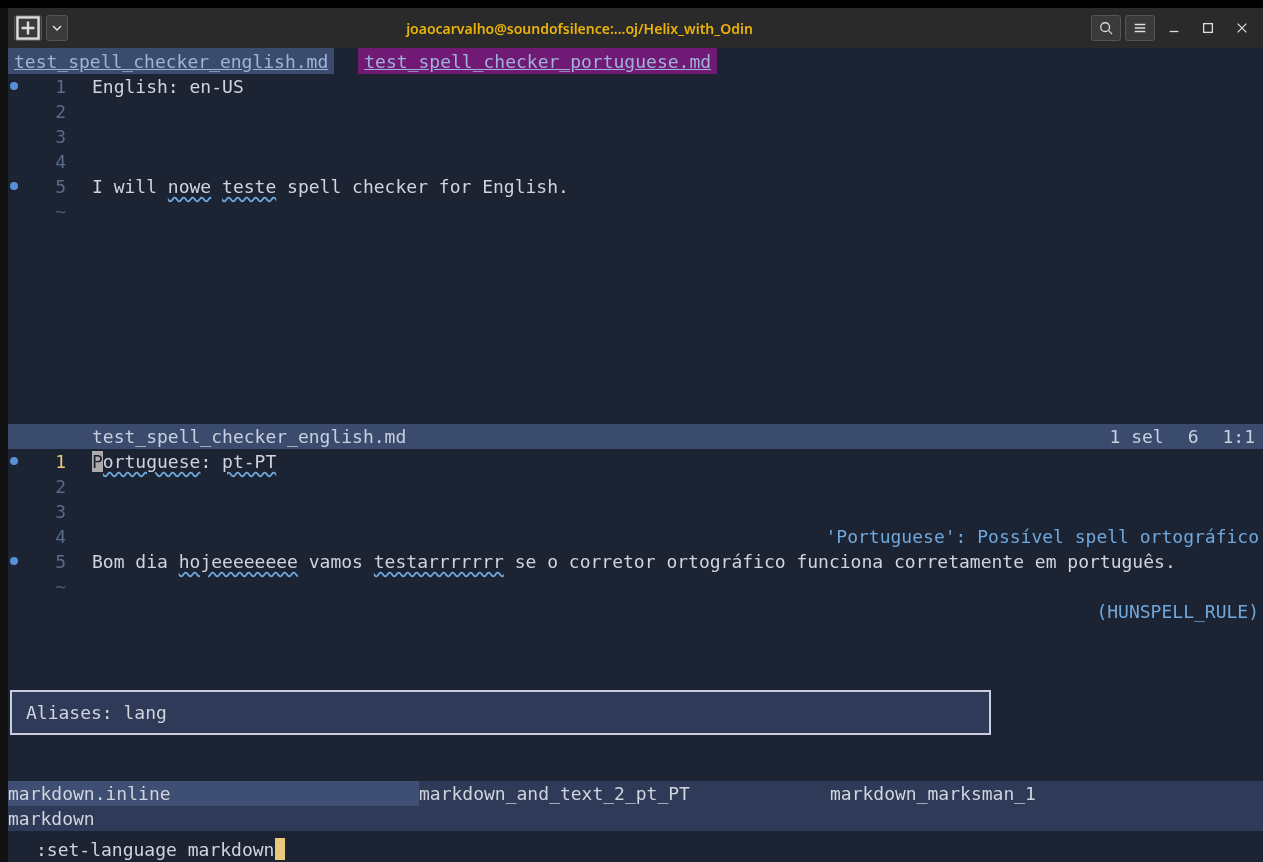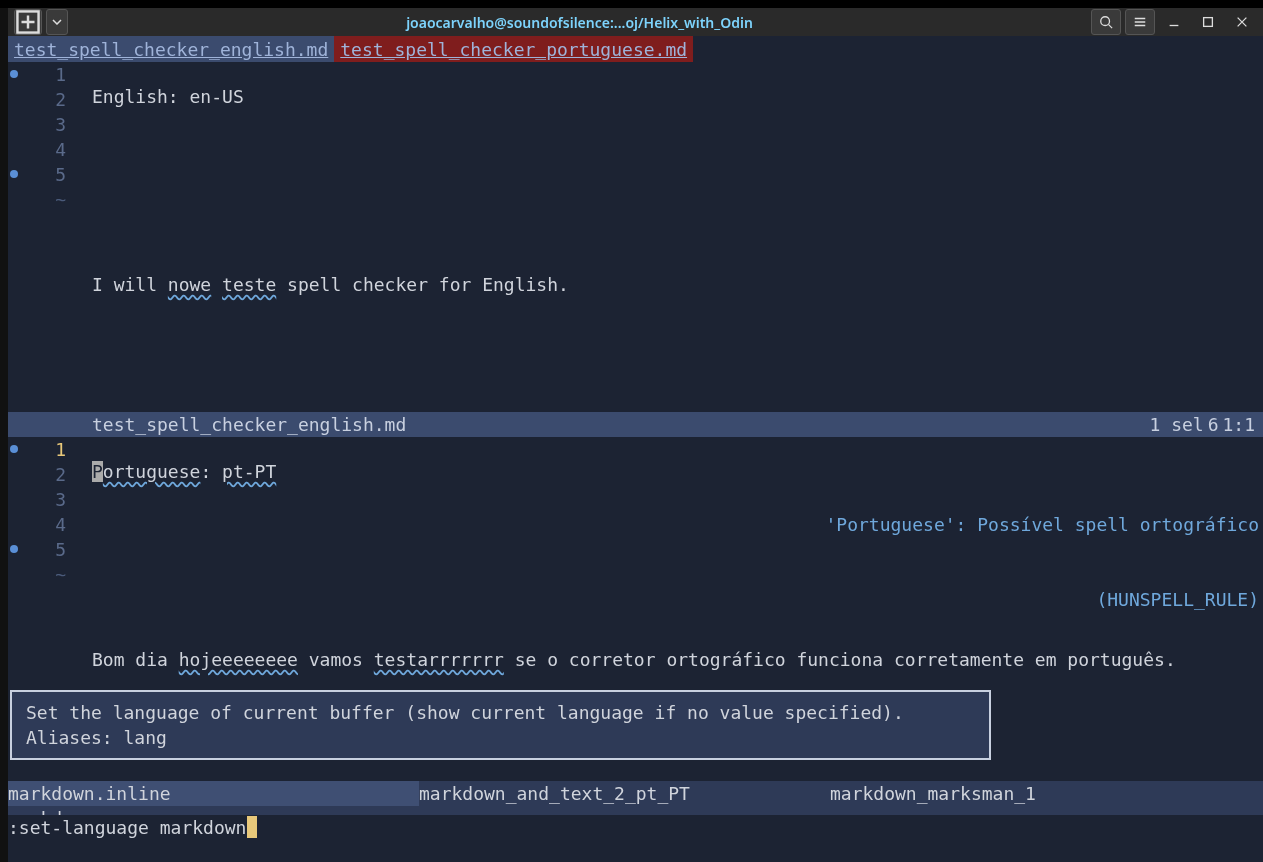--- a/index.html
+++ b/index.html
@@ -1,49 +1,49 @@
 <!DOCTYPE html>
 <html><head>
 <meta charset="utf-8">
 <style>
   * { margin: 0; padding: 0; box-sizing: border-box; }
   html, body { width: 1263px; height: 862px; overflow: hidden; background: #000; }
   body { font-family: "DejaVu Sans Mono", "Liberation Mono", monospace; font-size: 18px; color: #c5c8c6; }
 
   .window { position: absolute; left: 8px; top: 8px; right: 0; bottom: 0; background: #1c2333; display: flex; flex-direction: column; }
 
-  .titlebar { height: 28px; background: #2a2a2a; display: flex; align-items: center; padding: 0 6px; font-family: system-ui, sans-serif; font-size: 14px; color: #7dd3fc; }
+  .titlebar { height: 40px; background: #2a2a2a; display: flex; align-items: center; padding: 0 6px; font-family: system-ui, sans-serif; font-size: 14px; color: #eab308; }
   .tb-left { display: flex; gap: 4px; }
   .tb-btn { width: 28px; height: 26px; background: #3a3a3a; border: 1px solid #555; border-radius: 3px; display: flex; align-items: center; justify-content: center; color: #ddd; cursor: pointer; }
   .tb-btn.dropdown { width: 22px; }
   .tb-title { flex: 1; text-align: center; font-weight: 600; }
   .tb-right { display: flex; gap: 4px; align-items: center; }
   .tb-icon { width: 30px; height: 26px; display: flex; align-items: center; justify-content: center; border-radius: 3px; color: #ddd; cursor: pointer; }
   .tb-icon.framed { background: #3a3a3a; border: 1px solid #555; }
   .tb-icon svg { width: 14px; height: 14px; }
 
   .tabbar { height: 26px; background: #1c2333; display: flex; align-items: stretch; font-size: 18px; }
   .tab { padding: 0 6px; display: flex; align-items: center; background: #3b4b6e; color: #9fb3d9; text-decoration: underline; }
-  .tab.inactive { background: #7f1d1d; }
+  .tab.inactive { background: #701a75; margin-left: 24px; }
 
   .pane { position: relative; }
   .gutter { position: absolute; left: 0; top: 0; width: 70px; text-align: right; padding-right: 12px; color: #5a6a8a; }
   .gutter .ln { height: 25px; line-height: 25px; }
   .gutter .ln.active { color: #e8c87a; }
   .gutter .tilde { color: #4a5a7a; }
   .dot { position: absolute; left: 2px; width: 8px; height: 8px; border-radius: 50%; background: #5a8fd6; }
 
   .content { position: absolute; left: 84px; top: 0; right: 0; }
-  .line { height: 25px; line-height: 25px; white-space: pre; color: #d0d4dc; margin-top: 22px; }
+  .line { height: 25px; line-height: 25px; white-space: pre; color: #d0d4dc; }
   .spellerr { text-decoration-line: underline; text-decoration-style: wavy; text-decoration-color: #6fa8dc; text-underline-offset: 3px; }
   .cursor-sel { background: #aaa; color: #1c2333; }
 
   .statusbar { height: 25px; background: #3b4b6e; color: #c8d0e0; display: flex; align-items: center; padding-left: 84px; padding-right: 8px; }
   .statusbar .fname { flex: 1; }
-  .statusbar .right { display: flex; gap: 4px; }
+  .statusbar .right { display: flex; gap: 24px; }
 
   .diag { position: absolute; right: 4px; color: #6fa8dc; text-align: right; line-height: 25px; white-space: pre; }
 
   .help-popup { position: absolute; left: 10px; right: 272px; background: #2e3a57; border: 2px solid #c8d0e0; padding: 8px 14px; line-height: 25px; color: #d0d4dc; }
 
   .completions { position: absolute; left: 8px; right: 0; background: #2e3a57; display: grid; grid-template-columns: 1fr 1fr 1fr; color: #d0d4dc; line-height: 25px; padding-right: 22px; }
   .comp-item { white-space: pre; }
   .comp-item.sel { background: #3f4f73; }
 
   .cmdline { position: absolute; left: 8px; right: 0; bottom: 0; height: 25px; background: #1c2333; color: #d0d4dc; line-height: 25px; white-space: pre; }
@@ -157,25 +157,24 @@
     </div>
     <div class="diag" style="top:25px;">
       <div>'Portuguese': Possível spell ortográfico</div>
       <div>(HUNSPELL_RULE)</div>
     </div>
   </div>
 
 </div>
 
 <div class="help-popup" style="top:690px;">
-  <div>Set the language of current buffer (show current language if no value specified).</div>
   <div>Aliases: lang</div>
 </div>
 
 <div class="completions" style="top:781px; height:50px;">
   <div class="comp-item sel">markdown.inline</div>
   <div class="comp-item">markdown_and_text_2_pt_PT</div>
   <div class="comp-item">markdown_marksman_1</div>
   <div class="comp-item">markdown</div>
   <div class="comp-item"></div>
 </div>
 
-<div class="cmdline" style="bottom:22px;"><span>:set-language markdown</span><span class="cmd-cursor"></span></div>
+<div class="cmdline" style="bottom:0;padding-left:28px;"><span>:set-language markdown</span><span class="cmd-cursor"></span></div>
 
 </body></html>

